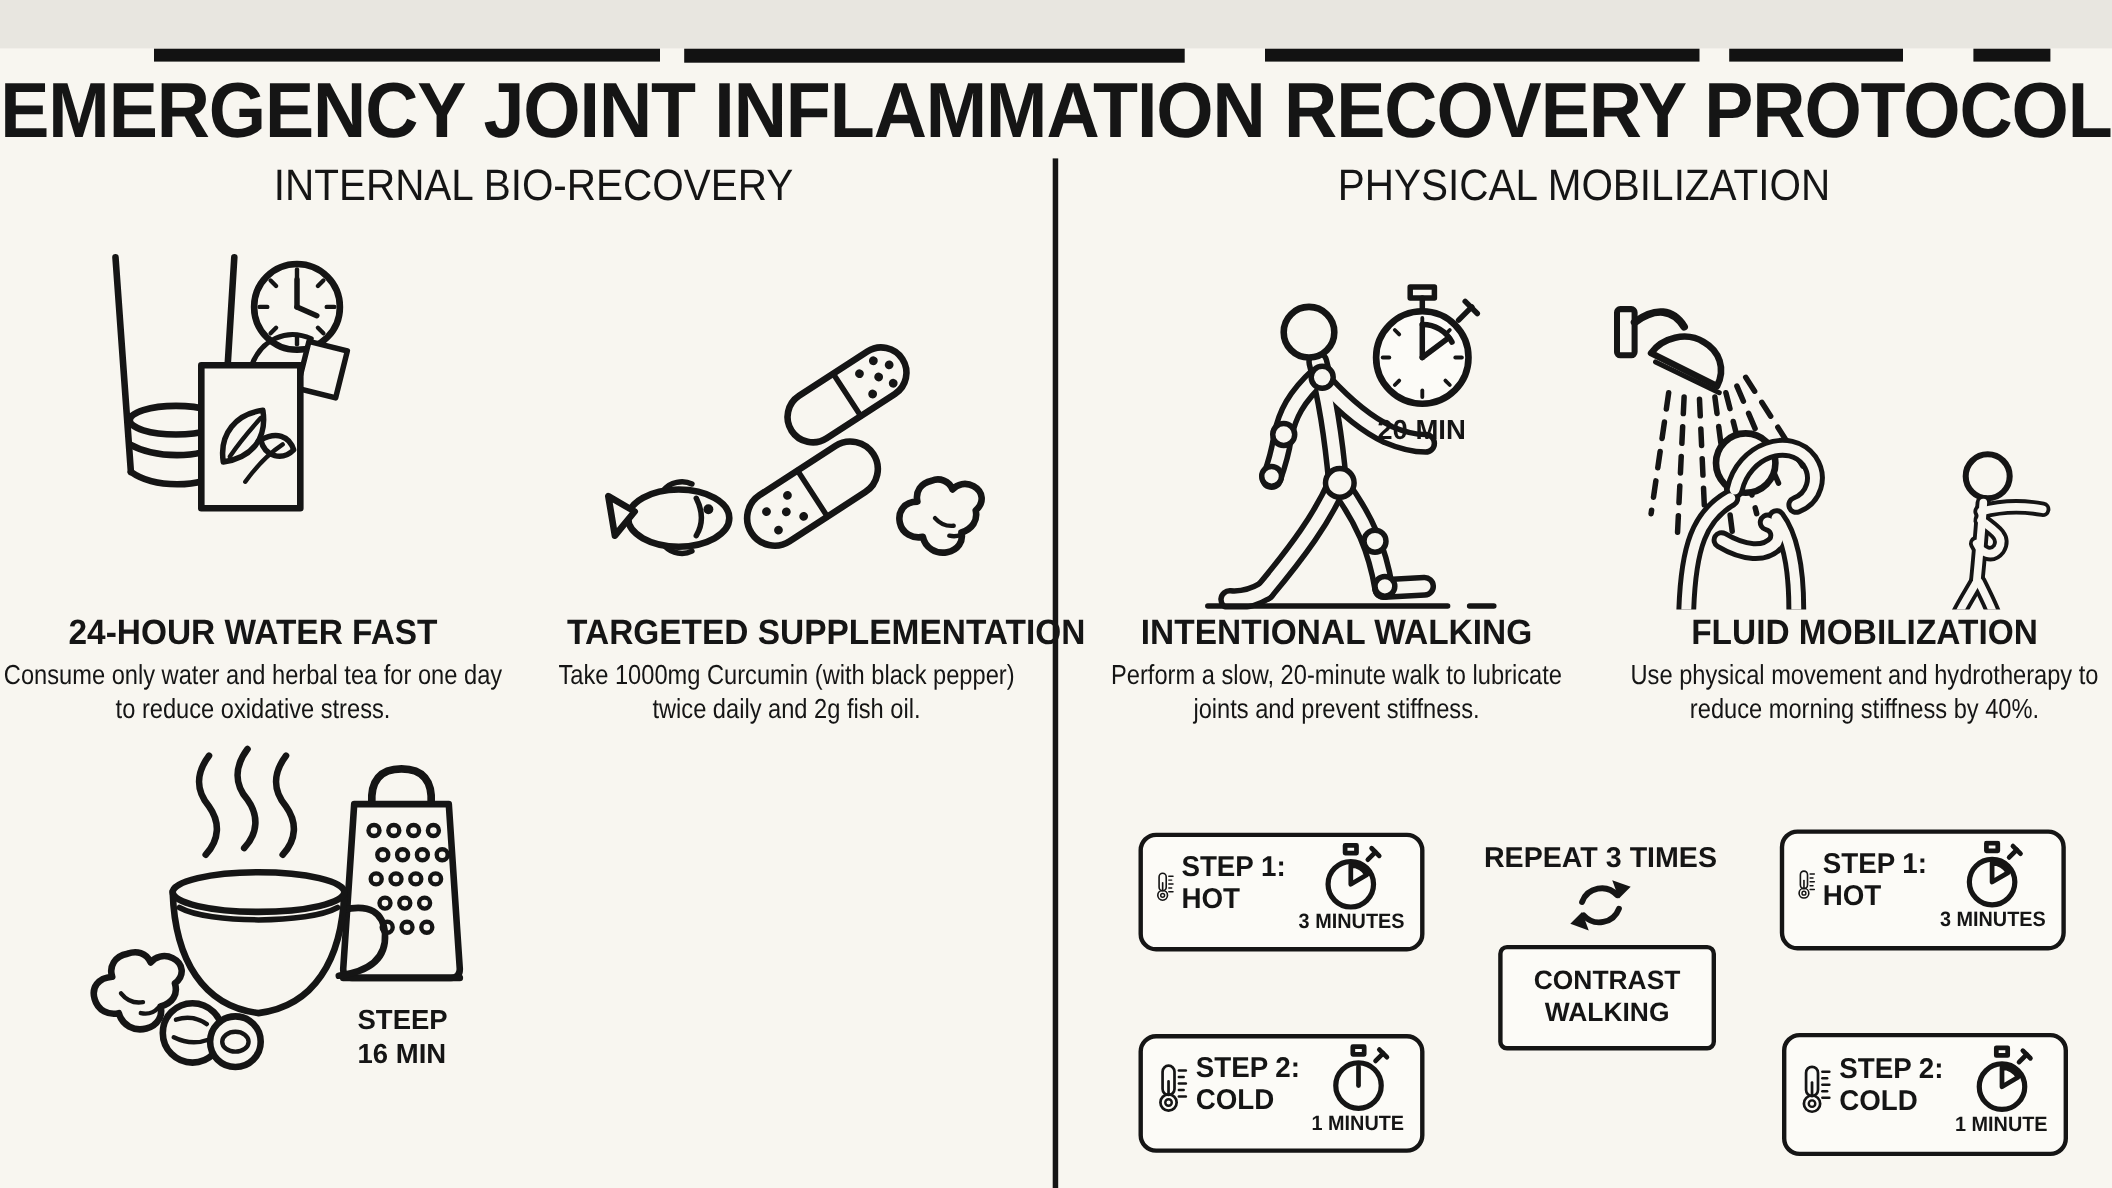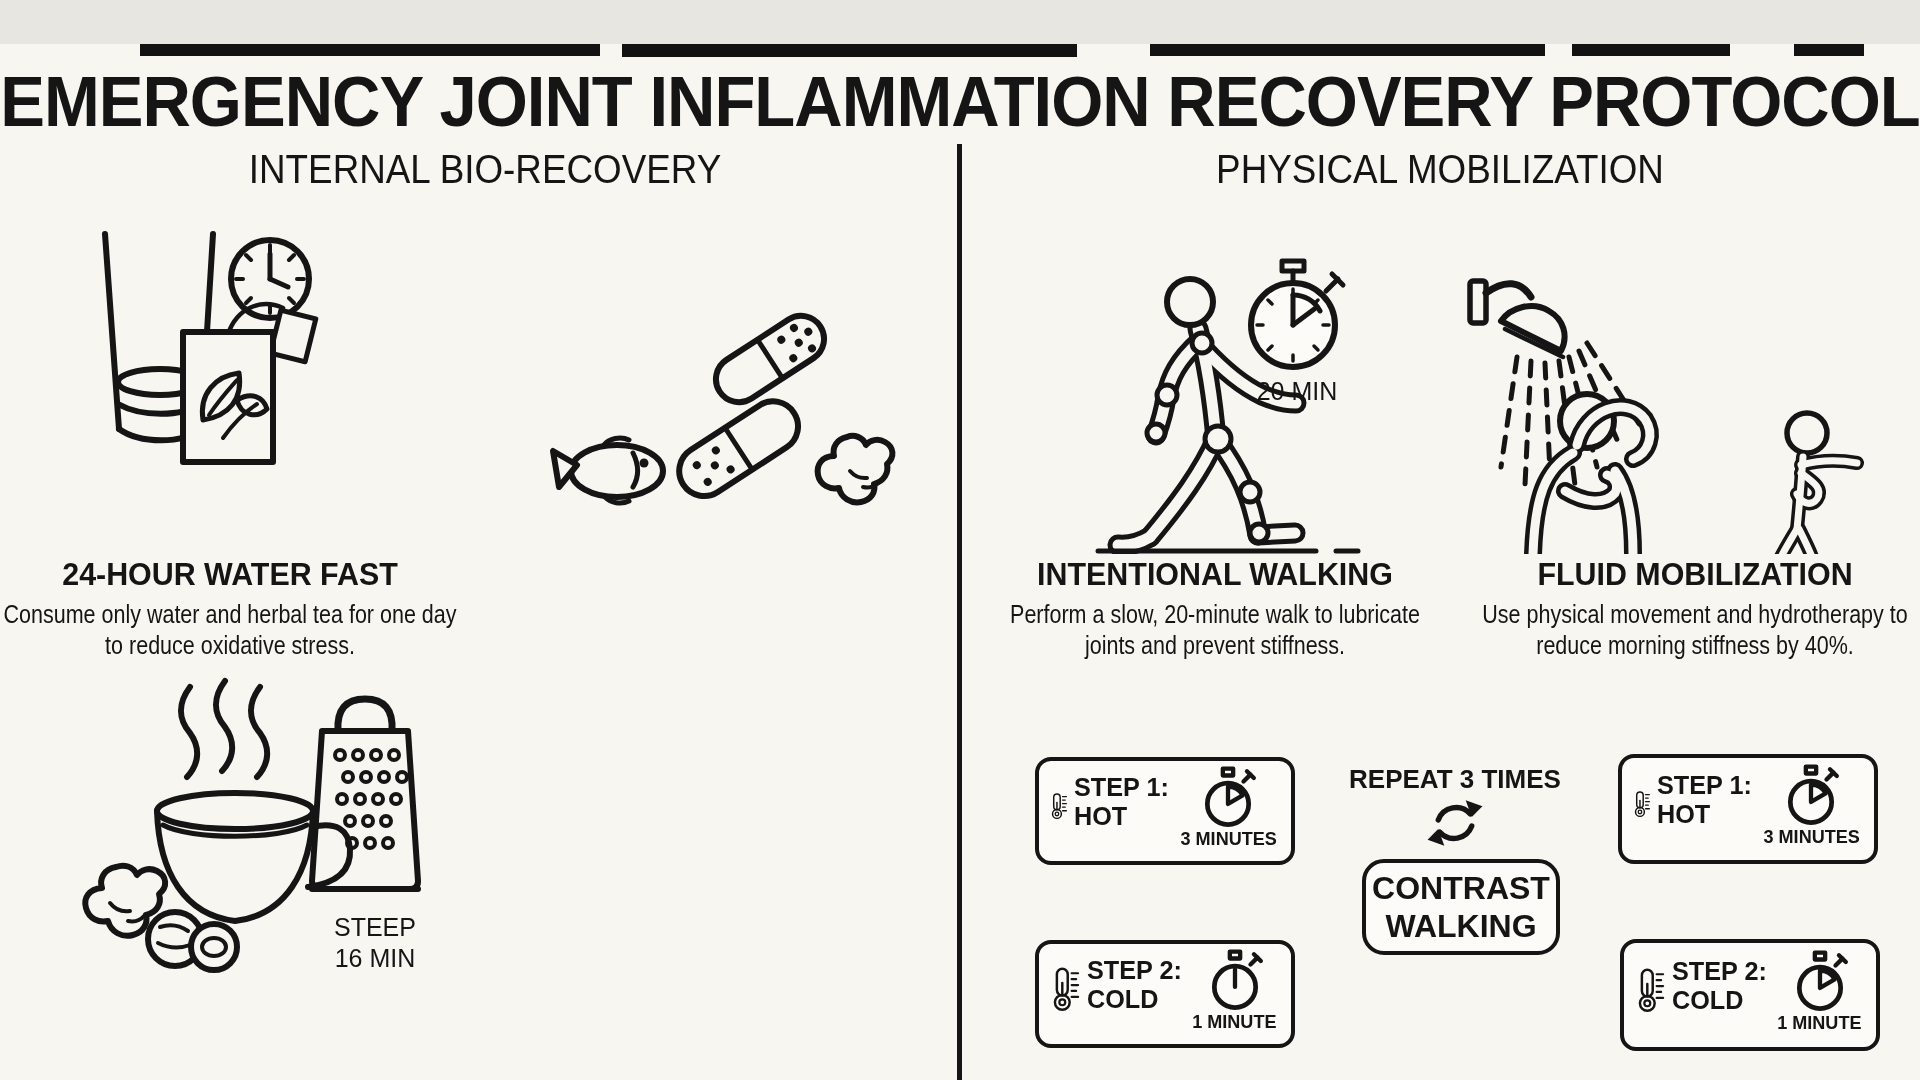--- a/index.html
+++ b/index.html
@@ -24,35 +24,35 @@
   }
   .col-header.left{left:5px;}
   .col-header.right{left:960px;}
   .divider{left:957px;top:100px;width:5px;height:945px;background:var(--ink);}
   .item-title{font-size:32px;font-weight:700;text-align:center;white-space:nowrap;transform:scaleX(.95);transform-origin:center top;}
   .item-desc{
     font-size:25px;line-height:31px;text-align:center;
     transform:scaleX(.86);transform-origin:center top;
   }
   .titleblock{text-align:center;}
-  .note{font-size:25px;font-weight:400;line-height:31px;text-align:center;}
+  .note{font-size:25px;font-weight:700;line-height:31px;}
   .proto-header{font-size:31px;font-weight:700;text-align:center;white-space:nowrap;}
   .repeat-label{font-size:26px;font-weight:700;text-align:center;white-space:nowrap;}
   .step-box{
     box-sizing:border-box;border:4px solid var(--ink);border-radius:16px;background:var(--boxbg);
     display:flex;align-items:center;padding:8px 12px 19px 10px;gap:6px;
   }
   .step-text{line-height:1.08;margin-top:-8px;}
   .step-line{font-size:26px;font-weight:700;white-space:nowrap;transform:scaleX(.97);transform-origin:left top;}
   .step-right{margin-left:auto;display:flex;flex-direction:column;align-items:center;margin-top:4px;}
   .duration{font-size:19px;font-weight:700;white-space:nowrap;margin-top:0px;transform:scaleX(.95);}
   .contrast-box{
-    box-sizing:border-box;border:4px solid var(--ink);border-radius:22px;background:var(--boxbg);
+    box-sizing:border-box;border:4px solid var(--ink);border-radius:8px;background:var(--boxbg);
     display:flex;flex-direction:column;align-items:center;justify-content:center;
-    font-size:32px;font-weight:700;line-height:1.2;text-align:center;
+    font-size:24px;font-weight:700;line-height:1.2;text-align:center;
   }
   .edge-bar{background:#121212;}
   svg{display:block;}
   .ol{fill:none;stroke:var(--ink);stroke-width:21;stroke-linecap:round;stroke-linejoin:round;}
   .il{fill:none;stroke:var(--bg);stroke-width:11;stroke-linecap:round;stroke-linejoin:round;}
   .ol2{fill:none;stroke:var(--ink);stroke-width:18;stroke-linecap:round;stroke-linejoin:round;}
   .il2{fill:none;stroke:var(--bg);stroke-width:9;stroke-linecap:round;stroke-linejoin:round;}
   .ol3{fill:none;stroke:var(--ink);stroke-width:14;stroke-linecap:round;stroke-linejoin:round;}
   .il3{fill:none;stroke:var(--bg);stroke-width:7;stroke-linecap:round;stroke-linejoin:round;}
   .ln{fill:none;stroke:var(--ink);stroke-linecap:round;stroke-linejoin:round;}
@@ -151,20 +151,24 @@
     <path class="fb" stroke-width="6" d="M32,176 L8,162 L14,198 Z"></path>
     <circle cx="99" cy="174" r="4.5" fill="#151515"></circle>
     <path class="ln" stroke-width="5" d="M88,164 C94,176 94,188 88,198"></path>
     <path class="ln" stroke-width="5" d="M58,157 C64,149 76,147 84,151"></path>
     <path class="ln" stroke-width="5" d="M60,208 C66,214 76,216 84,212"></path>
 
     <path class="fb" stroke-width="6" d="M302,148 c-10,2 -15,10 -13,19 c-12,0 -18,9 -16,19 c2,10 12,15 21,13 c2,10 12,16 22,14 c10,-2 15,-10 13,-18 c10,-3 15,-11 13,-20 c8,-7 7,-17 -2,-22 c-7,-4 -15,-2 -19,3 c-3,-8 -12,-11 -19,-8 Z"></path>
     <path class="ln" stroke-width="4" d="M305,182 q7,8 17,7"></path>
     <path class="ln" stroke-width="4" d="M318,198 q9,2 15,-4"></path>
   </svg>
+  <div class="abs titleblock" style="left:505px;top:512px;width:420px">
+    <div class="item-title">TARGETED SUPPLEMENTATION</div>
+    <div class="item-desc" style="width:530px;margin-left:-55px;margin-top:6px">Take 1000mg Curcumin (with black pepper) twice daily and 2g fish oil.</div>
+  </div>
 
   <svg class="abs" style="left:50px;top:615px" width="390" height="320" viewBox="0 0 390 320">
 
     <g class="ln" stroke-width="6">
       <path d="M140,28 c-12,16 -12,32 0,46 c10,14 10,30 -3,44"></path>
       <path d="M175,22 c-12,16 -12,32 0,46 c10,14 10,30 -3,44"></path>
       <path d="M210,28 c-12,16 -12,32 0,46 c10,14 10,30 -3,44"></path>
     </g>
 
     <path class="ln" stroke-width="7" d="M288,72 q-2,-32 27,-32 q29,0 27,32"></path>

